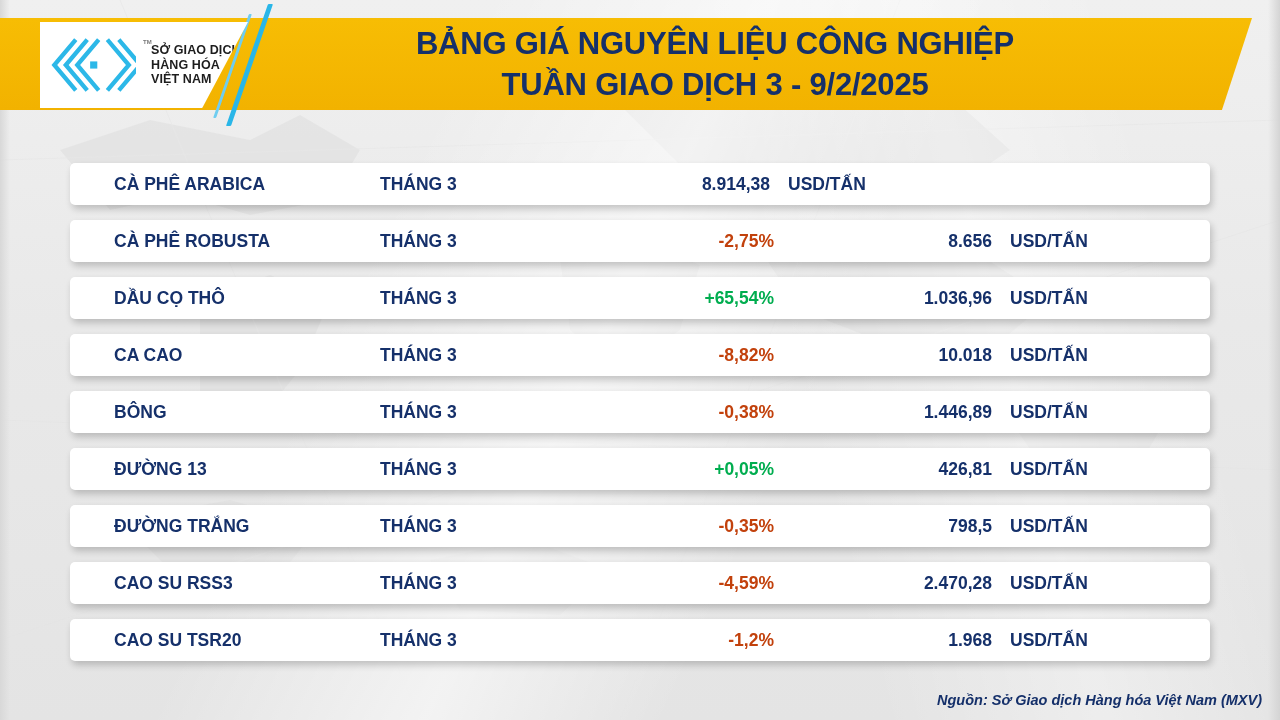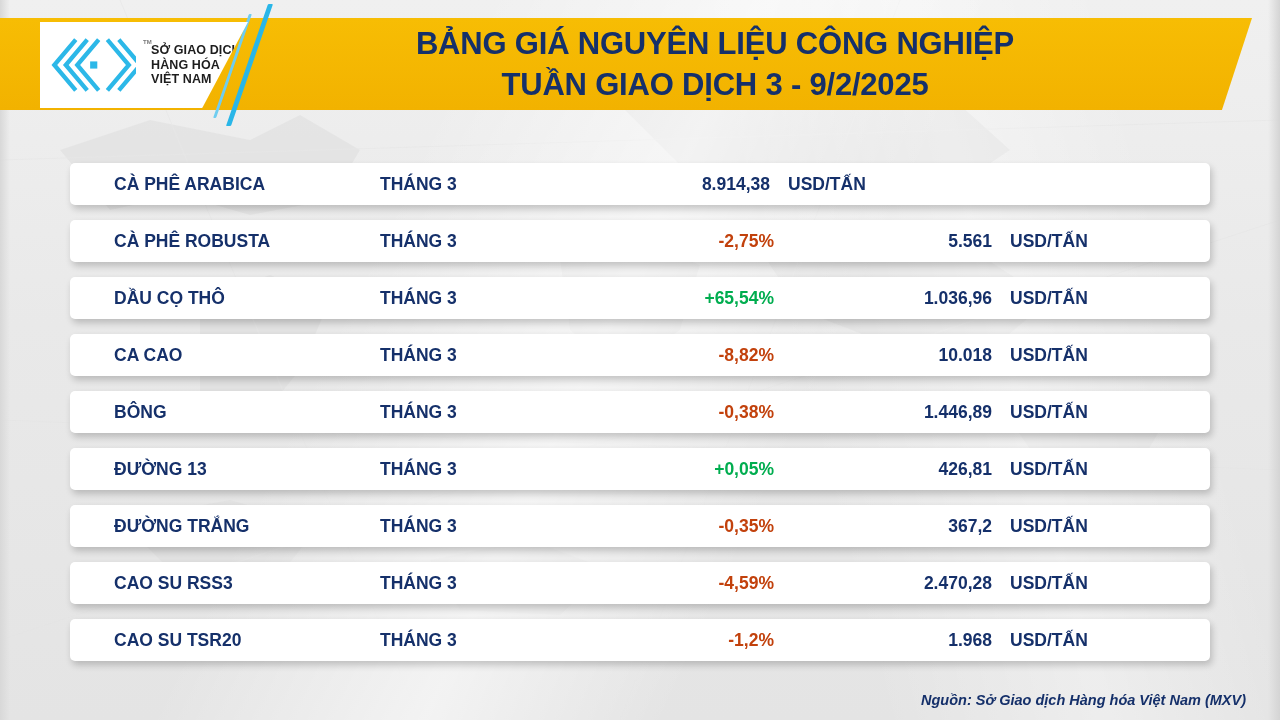--- a/index.html
+++ b/index.html
@@ -161,21 +161,21 @@
   .c-change { width: 222px; text-align: right; padding-right: 28px; }
   .c-price  { width: 190px; text-align: right; }
   .c-unit   { width: 200px; text-align: left; padding-left: 18px; }
 
   .up   { color: #00ad4f; }
   .down { color: #c2410c; }
 
   
   .source {
     position: absolute;
-    right: 34px;
+    right: 18px;
     top: 692px;
     font-size: 14.5px;
     font-style: italic;
     font-weight: bold;
     color: #15306a;
   }
 </style>
 </head>
 <body>
 
@@ -242,21 +242,21 @@
       <div class="row">
         <div class="c-name">CÀ PHÊ ARABICA</div>
         <div class="c-month">THÁNG 3</div>
         <div class="c-price">8.914,38</div>
         <div class="c-unit">USD/TẤN</div>
       </div>
       <div class="row">
         <div class="c-name">CÀ PHÊ ROBUSTA</div>
         <div class="c-month">THÁNG 3</div>
         <div class="c-change down">-2,75%</div>
-        <div class="c-price">5.561</div>
+        <div class="c-price">8.656</div>
         <div class="c-unit">USD/TẤN</div>
       </div>
       <div class="row">
         <div class="c-name">DẦU CỌ THÔ</div>
         <div class="c-month">THÁNG 3</div>
         <div class="c-change up">+65,54%</div>
         <div class="c-price">1.036,96</div>
         <div class="c-unit">USD/TẤN</div>
       </div>
       <div class="row">
@@ -277,21 +277,21 @@
         <div class="c-name">ĐƯỜNG 13</div>
         <div class="c-month">THÁNG 3</div>
         <div class="c-change up">+0,05%</div>
         <div class="c-price">426,81</div>
         <div class="c-unit">USD/TẤN</div>
       </div>
       <div class="row">
         <div class="c-name">ĐƯỜNG TRẮNG</div>
         <div class="c-month">THÁNG 3</div>
         <div class="c-change down">-0,35%</div>
-        <div class="c-price">367,2</div>
+        <div class="c-price">798,5</div>
         <div class="c-unit">USD/TẤN</div>
       </div>
       <div class="row">
         <div class="c-name">CAO SU RSS3</div>
         <div class="c-month">THÁNG 3</div>
         <div class="c-change down">-4,59%</div>
         <div class="c-price">2.470,28</div>
         <div class="c-unit">USD/TẤN</div>
       </div>
       <div class="row">

